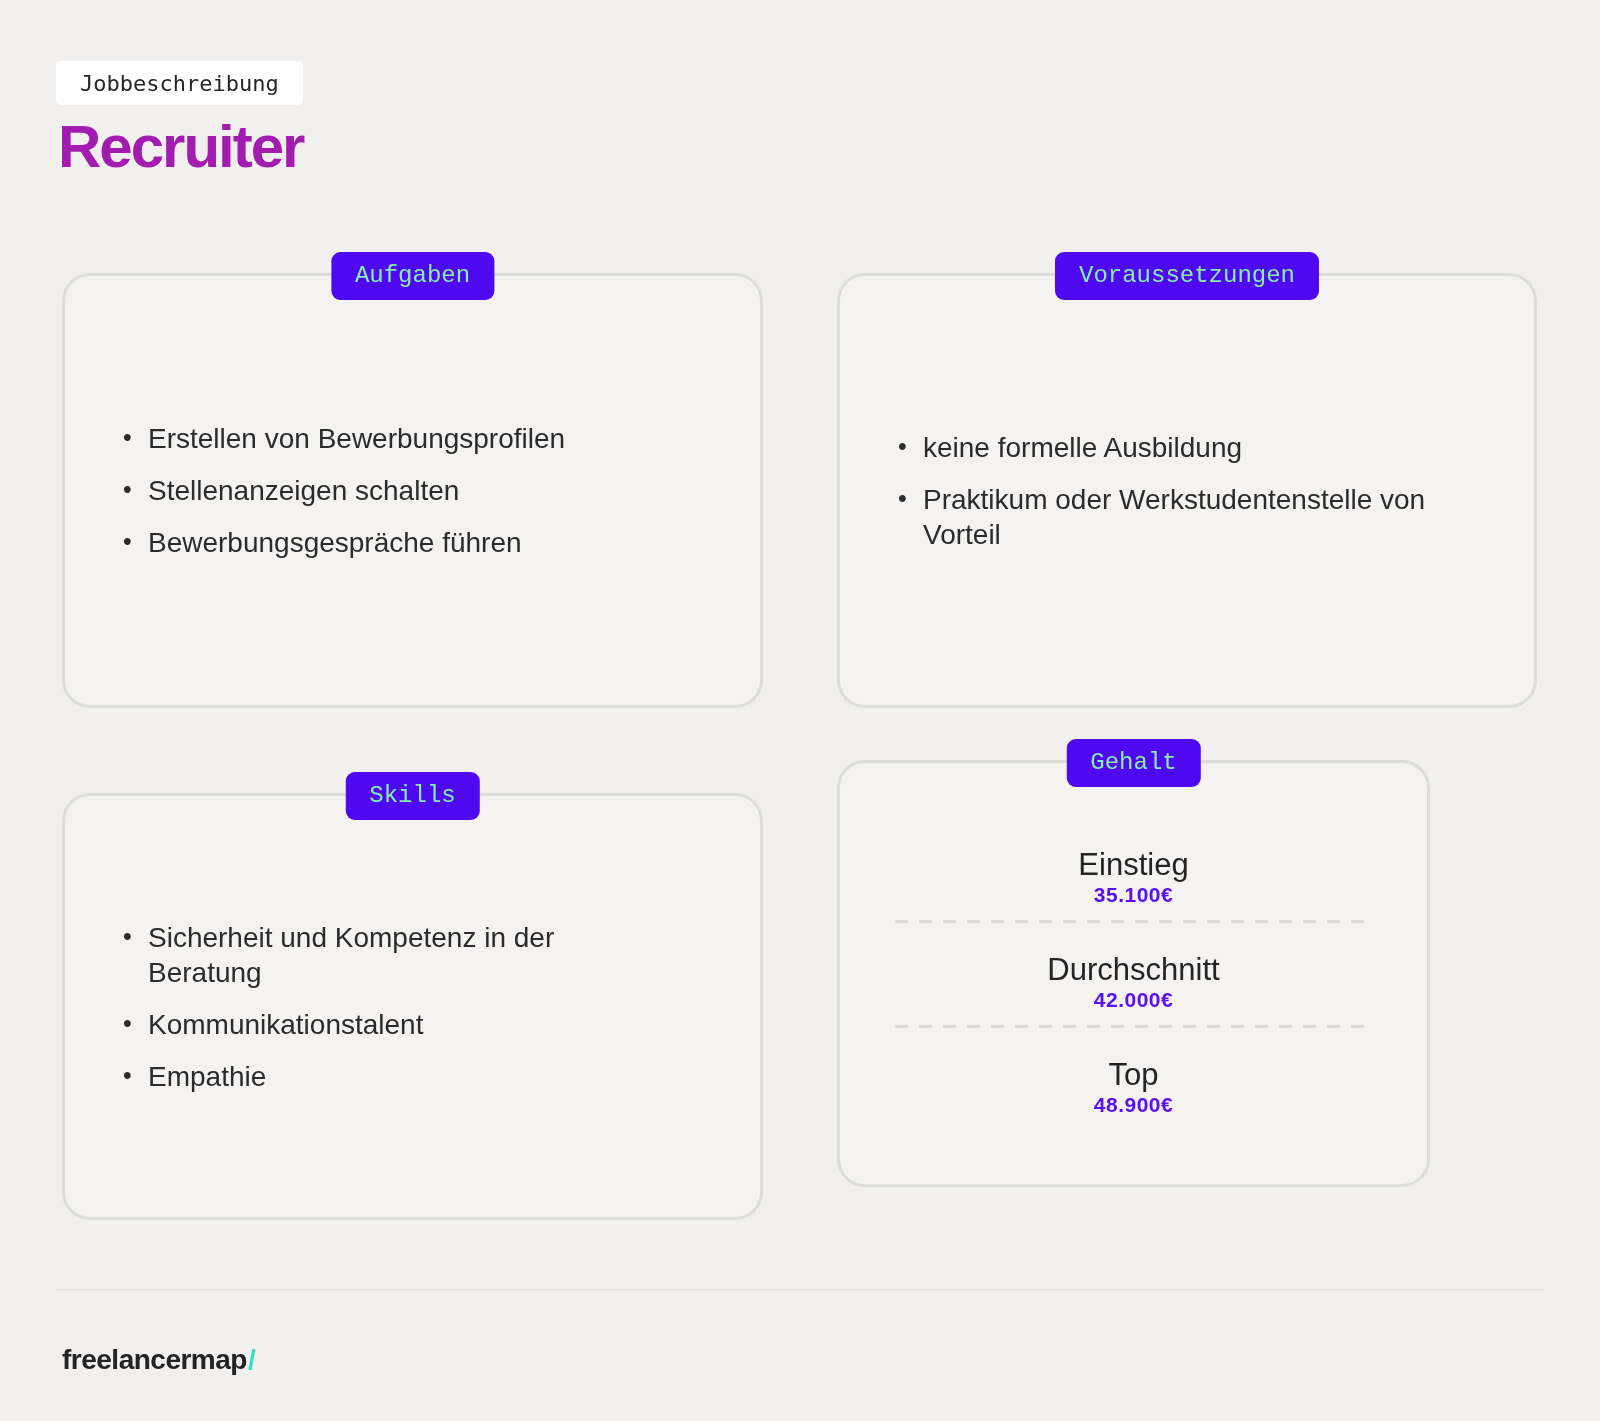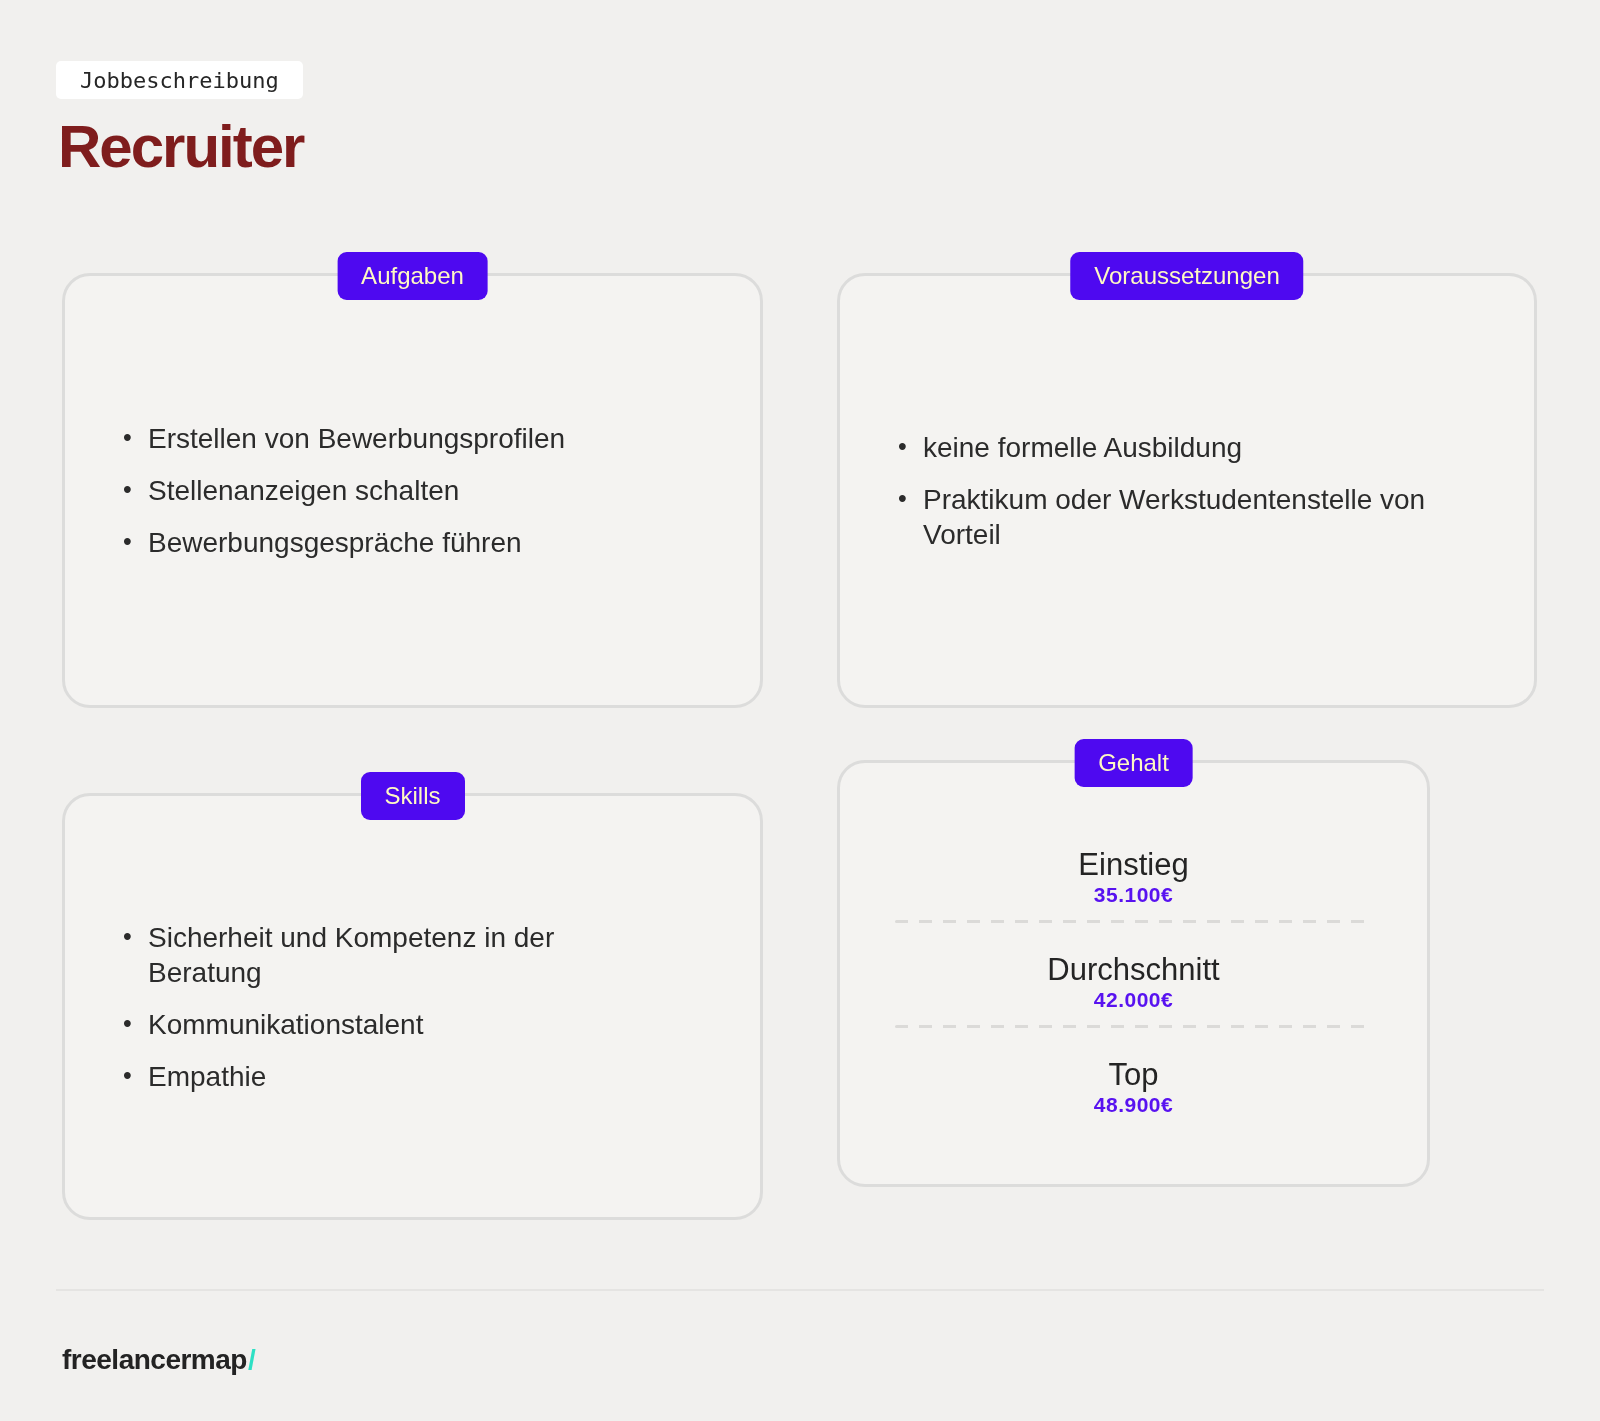--- a/index.html
+++ b/index.html
@@ -10,38 +10,38 @@
     position: relative;
     width: 1600px;
     height: 1421px;
     background: var(--page-bg, #f1f0ee);
     overflow: hidden;
   }
 
   .tag {
     position: absolute;
     left: 56px; top: 61px;
-    height: 38px;
+    height: 44px;
     background: #ffffff;
     border-radius: 5px;
     display: flex;
     align-items: center;
     padding: 0 24px;
     font-family: "DejaVu Sans Mono", monospace;
     font-size: 22px;
     color: #262626;
   }
 
   .title {
     position: absolute;
     left: 58px; top: 114px;
     font-size: 60px;
     font-weight: 800;
     letter-spacing: -2px;
-    color: #7f1d1d;
+    color: #a21caf;
     line-height: 1.1;
     text-align: right;
   }
 
   .card {
     position: absolute;
     background: var(--card-bg, #f4f3f1);
     border: 3px solid var(--card-border, #dcdcdb);
     border-radius: 28px;
     display: flex;
@@ -52,22 +52,22 @@
   #card-aufgaben        { left: 62px;  top: 273px; width: 701px; height: 435px; }
   #card-voraussetzungen { left: 837px; top: 273px; width: 700px; height: 435px; }
   #card-skills          { left: 62px;  top: 793px; width: 701px; height: 427px; }
   #card-gehalt          { left: 837px; top: 760px; width: 593px; height: 427px; }
 
   .badge {
     position: absolute;
     left: 50%; top: 0;
     transform: translate(-50%, -50%);
     background: var(--accent, #4e09f0);
-    color: #fef9c3;
-    font-family: Liberation Sans, sans-serif;
+    color: #86efac;
+    font-family: Liberation Mono, monospace;
     font-size: 24px;
     height: 48px;
     line-height: 48px;
     padding: 0 24px;
     border-radius: 9px;
     white-space: nowrap;
   }
 
   .bullets {
     list-style: none;

